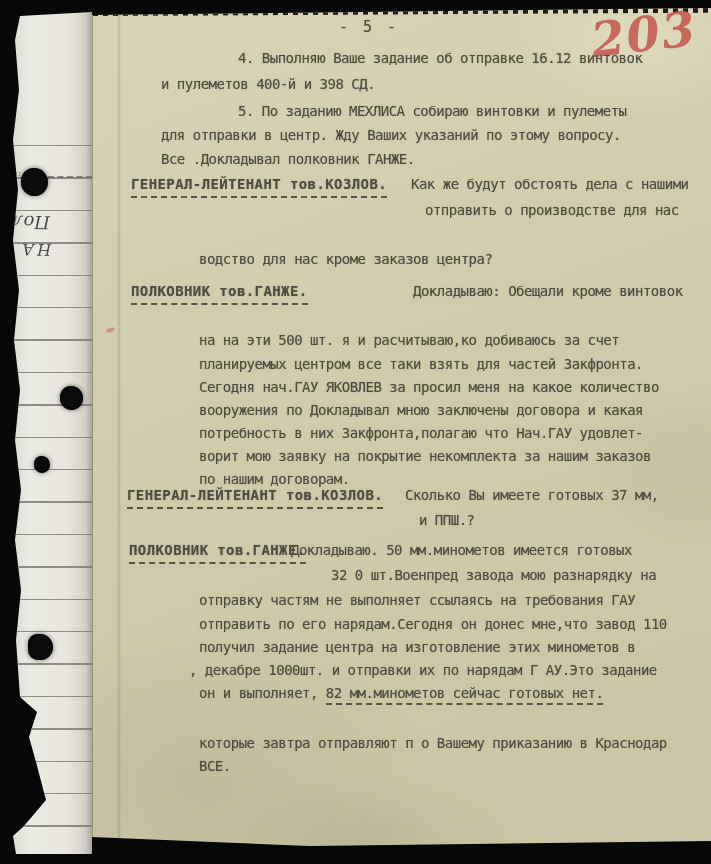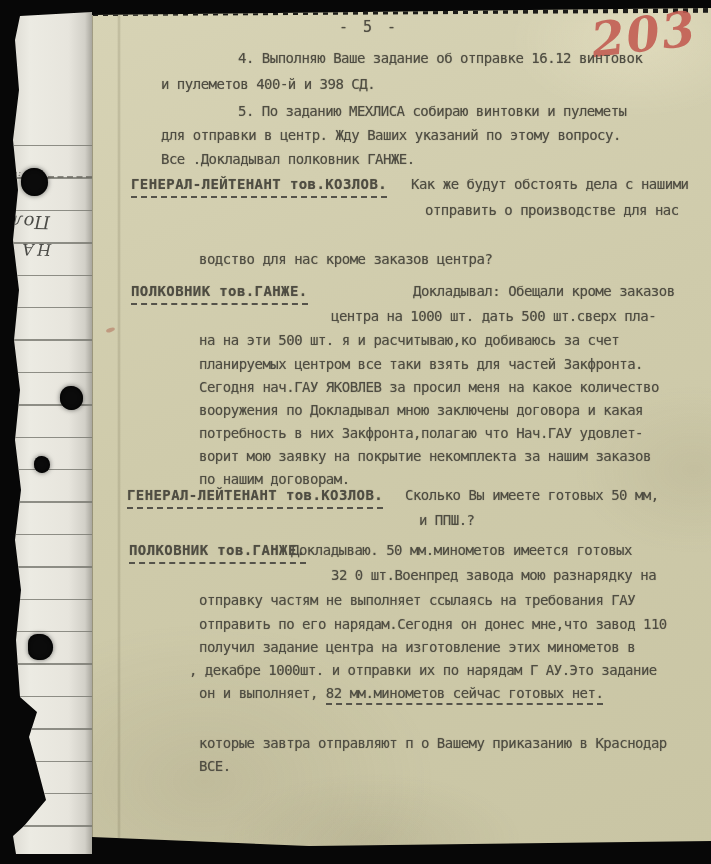--- a/index.html
+++ b/index.html
@@ -130,32 +130,31 @@
     <div class="tw" style="left:145px; top:97px">5. По заданию МЕХЛИСА собираю винтовки и пулеметы</div>
     <div class="tw" style="left:68px;  top:121px">для отправки в центр. Жду Ваших указаний по этому вопросу.</div>
     <div class="tw" style="left:68px;  top:145px">Все .Докладывал полковник ГАНЖЕ.</div>
 
     <div class="tw" style="left:38px;  top:170px"><span class="speaker">ГЕНЕРАЛ-ЛЕЙТЕНАНТ тов.КОЗЛОВ.</span></div>
     <div class="tw" style="left:318px; top:170px">Как же будут обстоять дела с нашими</div>
     <div class="tw" style="left:332px; top:196px">отправить о производстве для нас</div>
     <div class="tw" style="left:106px; top:245px">водство для нас кроме заказов центра?</div>
 
     <div class="tw" style="left:38px;  top:277px"><span class="speaker">ПОЛКОВНИК тов.ГАНЖЕ.</span></div>
-    <div class="tw" style="left:320px; top:277px">Докладывал: Обещали кроме заказов</div>
-    <div class="tw" style="left:238px; top:302px">центра на 1000 шт. дать 500 шт.сверх пла-</div>
+    <div class="tw" style="left:320px; top:277px">Докладываю: Обещали кроме винтовок</div>
     <div class="tw" style="left:106px; top:326px">на на эти 500 шт. я и расчитываю,ко добиваюсь за счет</div>
     <div class="tw" style="left:106px; top:350px">планируемых центром все таки взять для частей Закфронта.</div>
     <div class="tw" style="left:106px; top:373px">Сегодня нач.ГАУ ЯКОВЛЕВ за просил меня на какое количество</div>
     <div class="tw" style="left:106px; top:396px">вооружения по Докладывал мною заключены договора и какая</div>
     <div class="tw" style="left:106px; top:419px">потребность в них Закфронта,полагаю что Нач.ГАУ удовлет-</div>
     <div class="tw" style="left:106px; top:442px">ворит мою заявку на покрытие некомплекта за нашим заказов</div>
     <div class="tw" style="left:106px; top:465px">по нашим договорам.</div>
 
     <div class="tw" style="left:34px;  top:481px"><span class="speaker">ГЕНЕРАЛ-ЛЕЙТЕНАНТ тов.КОЗЛОВ.</span></div>
-    <div class="tw" style="left:312px; top:481px">Сколько Вы имеете готовых 50 мм,</div>
+    <div class="tw" style="left:312px; top:481px">Сколько Вы имеете готовых 37 мм,</div>
     <div class="tw" style="left:326px; top:506px">и ППШ.?</div>
 
     <div class="tw" style="left:36px;  top:536px"><span class="speaker">ПОЛКОВНИК тов.ГАНЖЕ.</span></div>
     <div class="tw" style="left:198px; top:536px">Докладываю. 50 мм.минометов имеется готовых</div>
     <div class="tw" style="left:238px; top:561px">32 0 шт.Военпред завода мою разнарядку на</div>
     <div class="tw" style="left:106px; top:586px">отправку частям не выполняет ссылаясь на требования ГАУ</div>
     <div class="tw" style="left:106px; top:610px">отправить по его нарядам.Сегодня он донес мне,что завод 110</div>
     <div class="tw" style="left:106px; top:633px">получил задание центра на изготовление этих минометов в</div>
     <div class="tw" style="left:96px;  top:656px">, декабре 1000шт. и отправки их по нарядам Г АУ.Это задание</div>
     <div class="tw" style="left:106px; top:679px">

